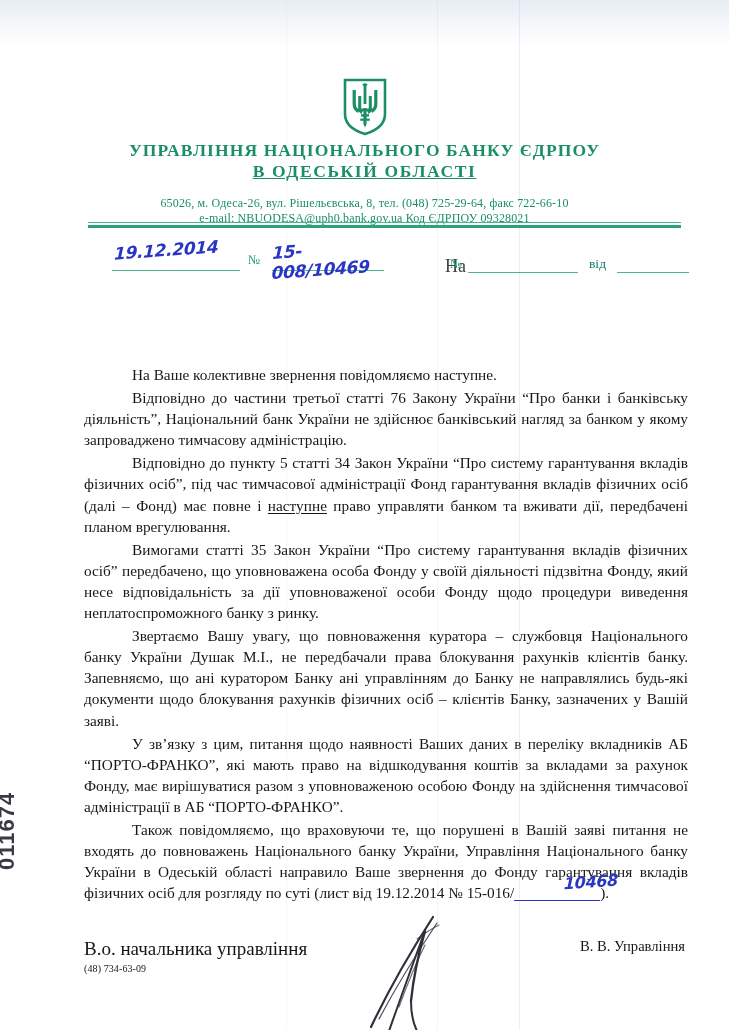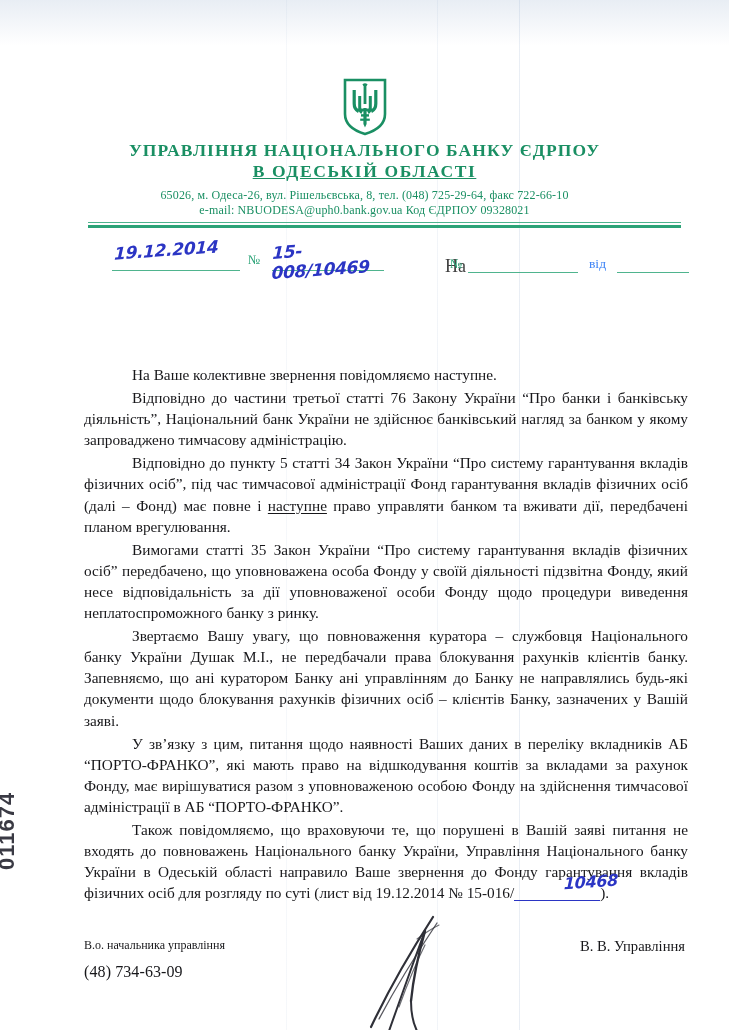--- a/index.html
+++ b/index.html
@@ -29,21 +29,21 @@
     position:absolute;left:0;right:0;top:140px;
     text-align:center;
     color:#1a8f63;
     font-weight:bold;
     font-size:17.5px;
     letter-spacing:1.1px;
     line-height:21px;
   }
   .org-title .l2{letter-spacing:1.6px;text-decoration:underline;}
   .contacts{
-    position:absolute;left:0;right:0;top:188px;
+    position:absolute;left:0;right:0;top:196px;
     text-align:center;color:#1a8f63;
     font-size:12px;line-height:14.6px;letter-spacing:.15px;
   }
   .rule-wrap{position:absolute;left:88px;right:48px;top:222px;}
   .rule-thin{height:1px;background:#4fb48e;}
   .rule-gap{height:2px;}
   .rule-thick{height:3px;background:#2ba377;}
 
   
   .refline{position:absolute;left:0;right:0;top:246px;height:40px;color:#2ba377;font-size:14px;}
@@ -58,21 +58,21 @@
   }
   .fld{position:absolute;border-bottom:1.5px solid #4fb48e;}
 
   .f-date{left:112px;top:244px;width:128px;height:26px;}
   .f-date .hw{position:absolute;left:2px;top:-4px;font-size:17px;}
   .lbl-no{position:absolute;left:248px;top:252px;font-size:13px;color:#2ba377;}
   .f-num{left:272px;top:244px;width:112px;height:26px;}
   .f-num .hw{position:absolute;left:0px;top:-5px;font-size:17px;}
   .lbl-na{position:absolute;left:417px;top:256px;font-size:18px;color:#404040;margin-left:28px;}
   .f-na{left:468px;top:250px;width:110px;height:22px;}
-  .lbl-vid{position:absolute;left:589px;top:256px;font-size:13.5px;color:#3b82f6;}
+  .lbl-vid{position:absolute;left:589px;top:256px;font-size:13.5px;color:#0f766e;}
   .f-vid{left:617px;top:250px;width:72px;height:22px;}
 
   
   .body{
     position:absolute;left:84px;top:352px;width:604px;
     font-size:15.3px;line-height:21.1px;
     text-align:justify;
     text-justify:inter-word;
   }
   .body p{margin:12px 0 0 0;text-indent:48px;}
@@ -89,22 +89,22 @@
   .vstamp{
     position:absolute;left:-6px;top:870px;
     transform:rotate(-90deg);transform-origin:left top;
     font-family:"Liberation Sans","DejaVu Sans",sans-serif;
     font-size:22px;font-weight:bold;letter-spacing:1px;
     color:#3a3a44;white-space:nowrap;
   }
 
   
   .sig-left{position:absolute;left:84px;top:938px;}
-  .sig-role{font-size:12px;}
-  .sig-phone{font-size:16px;margin-top:10px;letter-spacing:.1px;}
+  .sig-role{font-size:19px;}
+  .sig-phone{font-size:10px;margin-top:3px;letter-spacing:.1px;}
   .sig-name{position:absolute;right:44px;top:938px;font-size:14.6px;}
   .sig-mark{position:absolute;left:355px;top:915px;}
 </style>
 </head>
 <body>
 
 <div id="page">
 
   <div class="streaks"></div>
   <div class="streaks2"></div>

